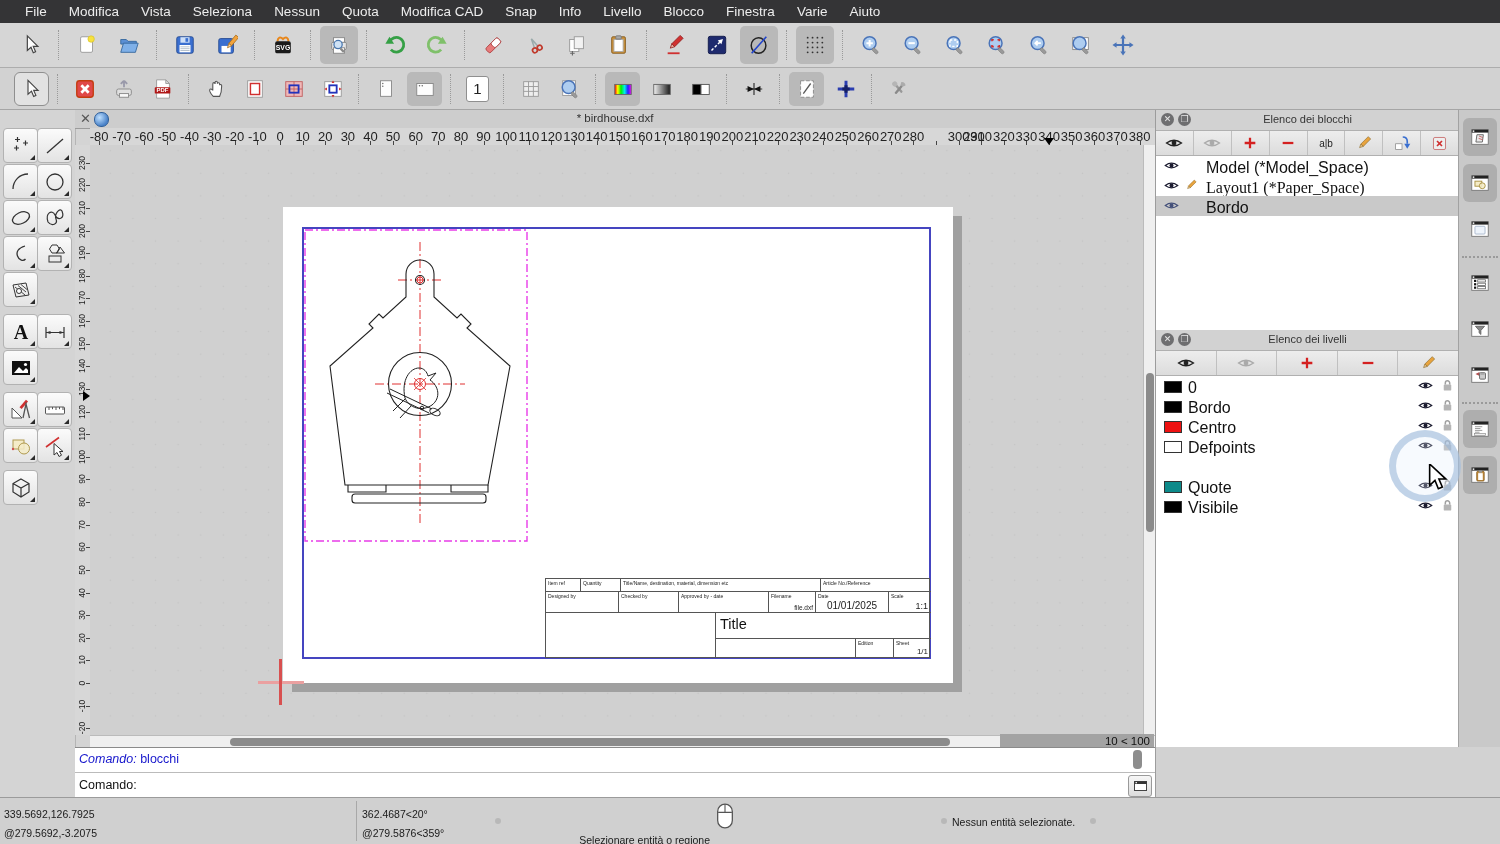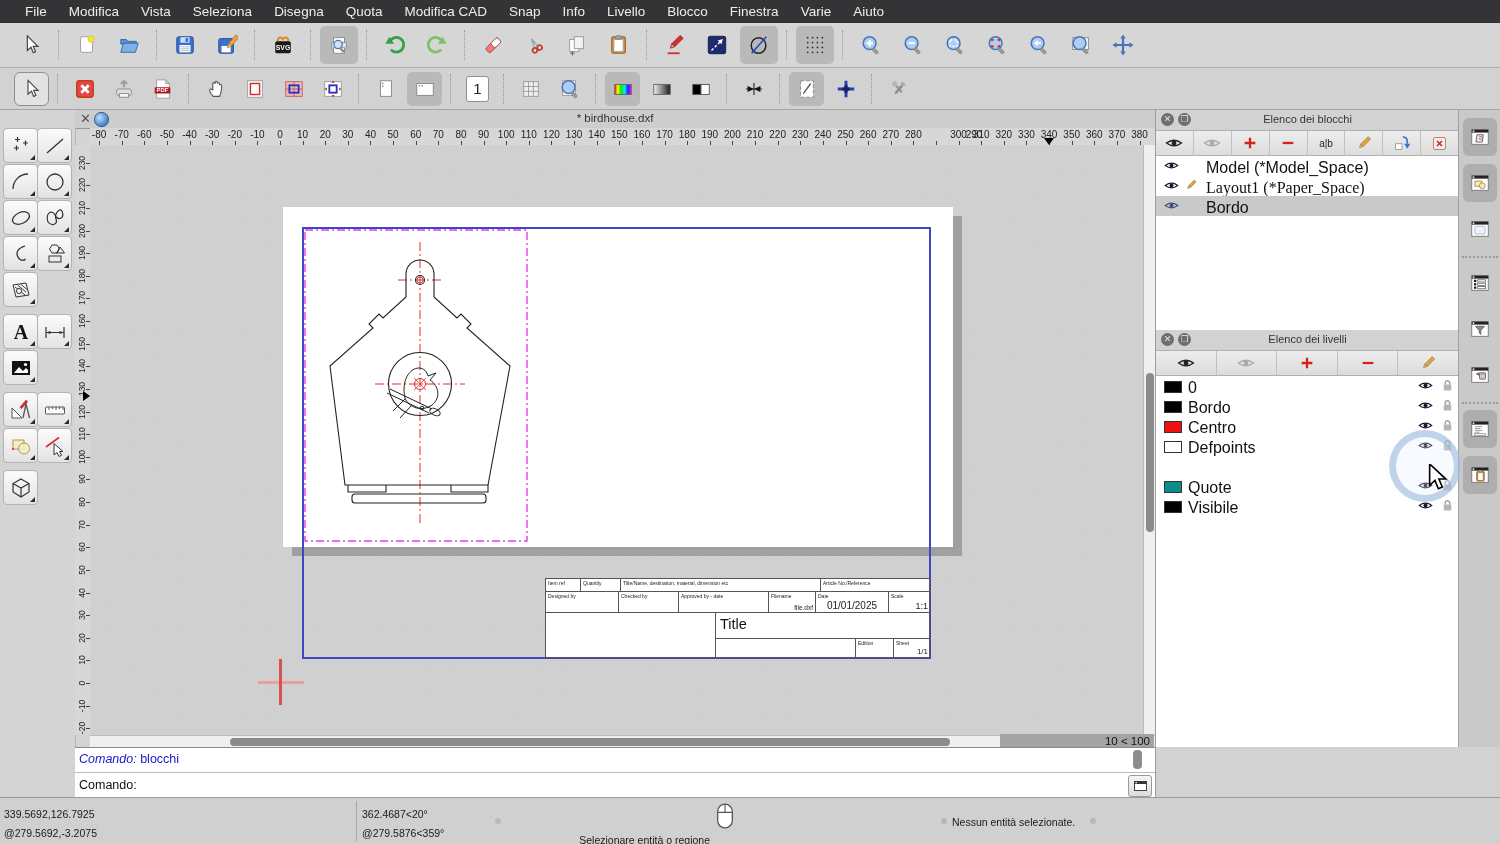--- a/index.html
+++ b/index.html
@@ -34,34 +34,34 @@
     border-bottom:1px solid #9b9b9b;}
   #tab-close{position:absolute;left:5px;top:1px;color:#555;font-size:13px;}
   #tab-icon{position:absolute;left:19px;top:2px;width:13px;height:13px;border-radius:7px;
     background:radial-gradient(circle at 35% 35%, #bfe0ff 0%, #4a82c8 70%);border:1px solid #2f5f9a;}
   #tab-title{position:absolute;left:0;right:0;top:2px;text-align:center;font-size:11.5px;color:#333;}
   
   #hruler{position:absolute;left:90px;top:18px;width:1065px;height:17px;background:#d7d7d7;
     border-bottom:1px solid #a9a9a9;overflow:hidden;}
   #vruler{position:absolute;left:75px;top:35px;width:15px;height:590px;background:#d7d7d7;
     border-right:1px solid #a9a9a9;overflow:hidden;}
-  .hlab{position:absolute;top:1px;width:30px;text-align:center;font-size:10px;color:#222;}
+  .hlab{position:absolute;top:1px;width:30px;text-align:center;font-size:13px;color:#222;}
   .htick{position:absolute;bottom:0;width:1px;height:4px;background:#444;}
   .vlab{position:absolute;left:-3px;width:20px;height:16px;line-height:16px;text-align:center;
     font-size:8.5px;color:#222;transform:rotate(-90deg);}
   .vtick{position:absolute;right:0;width:4px;height:1px;background:#444;}
   #hmarker{position:absolute;top:10px;width:0;height:0;border-left:5px solid transparent;
     border-right:5px solid transparent;border-top:7px solid #000;}
   #vmarker{position:absolute;left:8px;width:0;height:0;border-top:5px solid transparent;
     border-bottom:5px solid transparent;border-left:7px solid #000;}
   
   #canvas{position:absolute;left:90px;top:35px;width:1053px;height:590px;background:#d0d0d0;overflow:hidden;
     background-image:radial-gradient(#c3c3c3 0.9px, transparent 1px);background-size:22.62px 22.62px;
     background-position:9px 17px;}
-  #paper{position:absolute;left:193px;top:62px;width:670px;height:340px;background:#ffffff;
+  #paper{position:absolute;left:193px;top:62px;width:670px;height:476px;background:#ffffff;
     box-shadow:9px 9px 0 #a0a0a0;}
   #paper-svg{position:absolute;left:0;top:0;}
   
   #titleblock{position:absolute;left:262px;top:371px;width:385px;height:80px;background:#fff;
     border:1px solid #555;box-sizing:border-box;}
   .tb-cell{position:absolute;border-right:1px solid #555;border-bottom:1px solid #555;box-sizing:border-box;
     font-size:5px;color:#222;padding:1px 2px;overflow:hidden;white-space:nowrap;}
   .tb-cell.noR{border-right:none;}
   .tb-cell.noB{border-bottom:none;}
   .tb-val-file{position:absolute;right:2px;bottom:1px;font-size:6.5px;}
@@ -127,21 +127,21 @@
 </head>
 <body>
 
 <div id="app">
 
   <div id="menubar">
       <span class="menu-item">File</span>
       <span class="menu-item">Modifica</span>
       <span class="menu-item">Vista</span>
       <span class="menu-item">Seleziona</span>
-      <span class="menu-item">Disegna</span>
+      <span class="menu-item">Nessun</span>
       <span class="menu-item">Quota</span>
       <span class="menu-item">Modifica CAD</span>
       <span class="menu-item">Snap</span>
       <span class="menu-item">Info</span>
       <span class="menu-item">Livello</span>
       <span class="menu-item">Blocco</span>
       <span class="menu-item">Finestra</span>
       <span class="menu-item">Varie</span>
       <span class="menu-item">Aiuto</span>
     </div>

